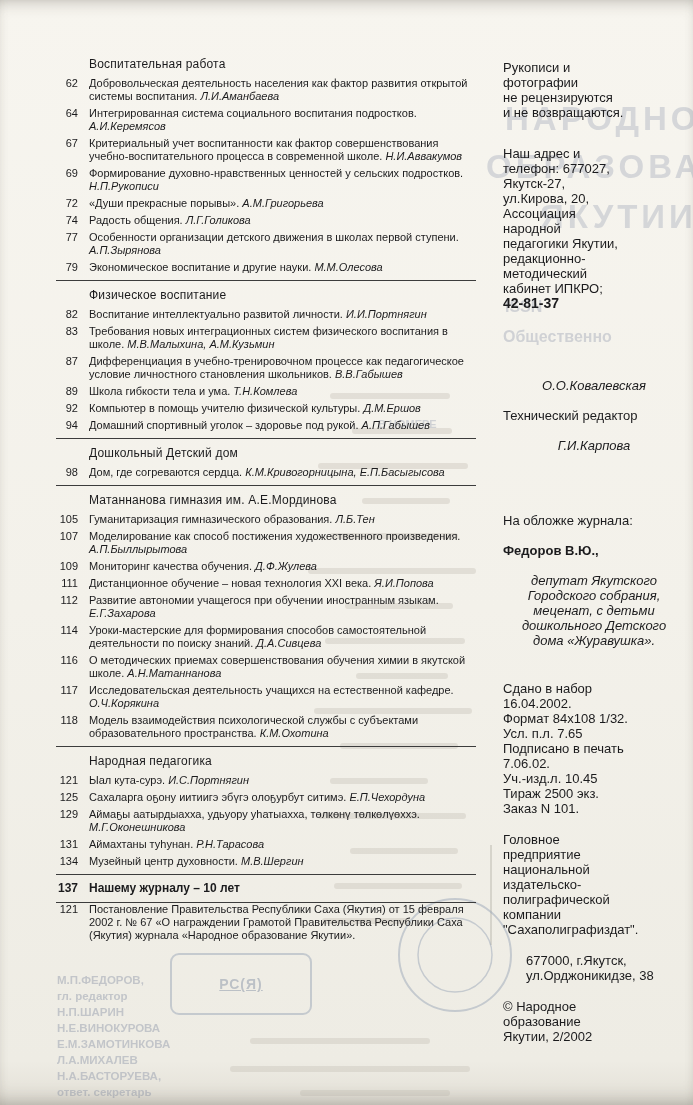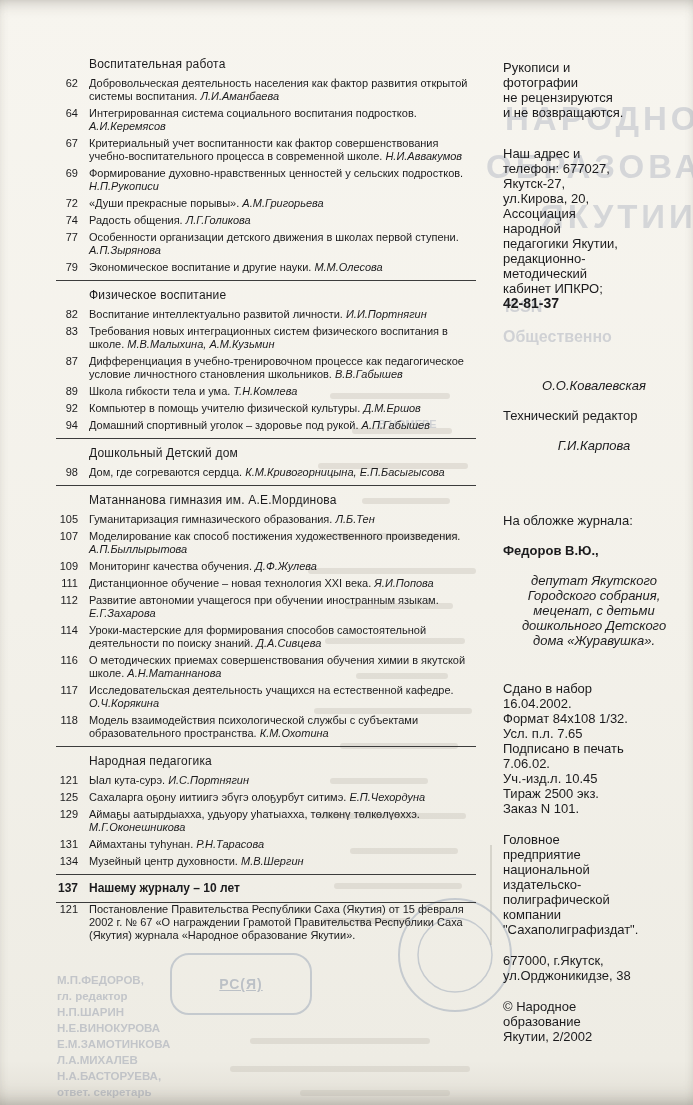--- a/index.html
+++ b/index.html
@@ -36,21 +36,21 @@
   .ghost-vbar {
     position: absolute; width: 2px; background: #bcb9b0; opacity: 0.5;
   }
   .ghost-names {
     position: absolute; left: 57px; top: 972px;
     font-size: 11.5px; font-weight: bold; line-height: 16px;
     color: #a6acb8; opacity: 0.6; filter: blur(0.3px);
   }
   .stamp-rect {
     position: absolute; left: 170px; top: 953px; width: 138px; height: 58px;
-    border: 2px solid #93a0b4; border-radius: 19px; opacity: 0.45;
+    border: 2px solid #93a0b4; border-radius: 9px; opacity: 0.45;
     display: flex; align-items: center; justify-content: center;
     color: #7f8ca2; font-weight: bold; font-size: 14px; letter-spacing: 1px; text-decoration: underline;
   }
   .stamp-circle { position: absolute; left: 393px; top: 893px; opacity: 0.45; }
 
   
   .toc {
     position: absolute; left: 56px; top: 50px; width: 420px; z-index: 1;
   }
   .rule { border-top: 1px solid #3c3c3c; margin-top: 6px; }
@@ -70,21 +70,21 @@
     font-size: 13px; line-height: 15px;
   }
   .info .blk { white-space: pre-line; }
   .b-notice { margin-bottom: 26px; }
   .b-address { margin-bottom: 0; }
   .b-phone { font-weight: bold; font-size: 14px; margin-bottom: 52px; }
   .b-editors { margin-bottom: 30px; }
   .b-cover { margin-bottom: 18px; }
   .b-print { margin-bottom: 16px; }
   .b-publisher { margin-bottom: 16px; }
-  .b-pubaddr { margin-bottom: 16px; }
+  .b-pubaddr { margin-bottom: 16px; margin-left: 23px; }
   .italic { font-style: italic; text-align: center; }
   .bold { font-weight: bold; }
 
   
   .page::after {
     content: ""; position: absolute; inset: 0; pointer-events: none; z-index: 3;
     box-shadow: inset 0 10px 18px -12px rgba(60,55,45,.45), inset 0 -14px 20px -14px rgba(60,55,45,.4);
   }
 </style>
 </head>

